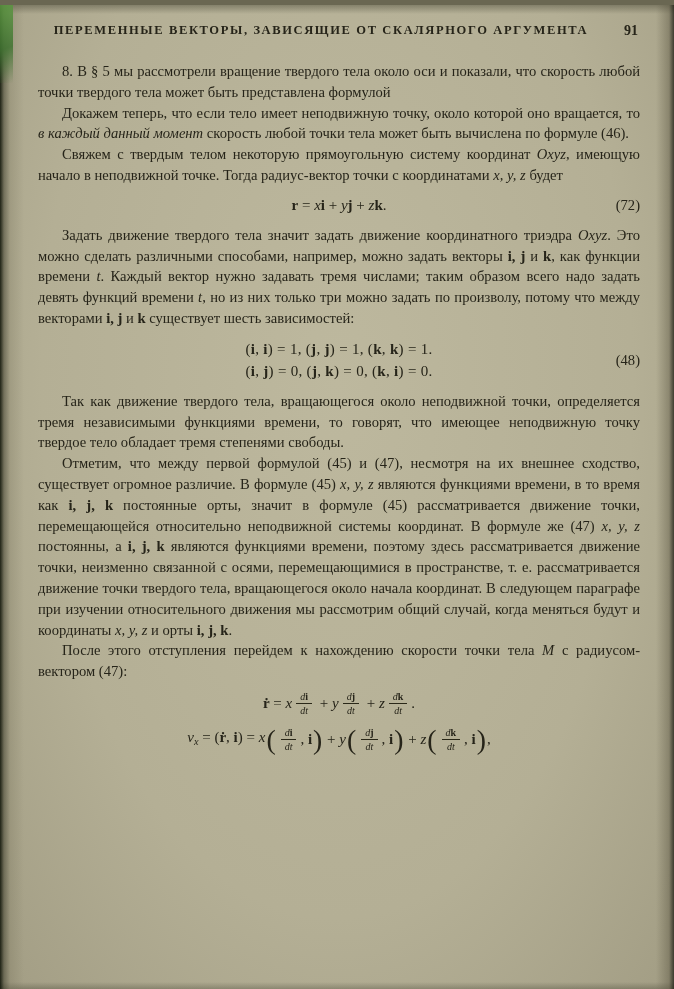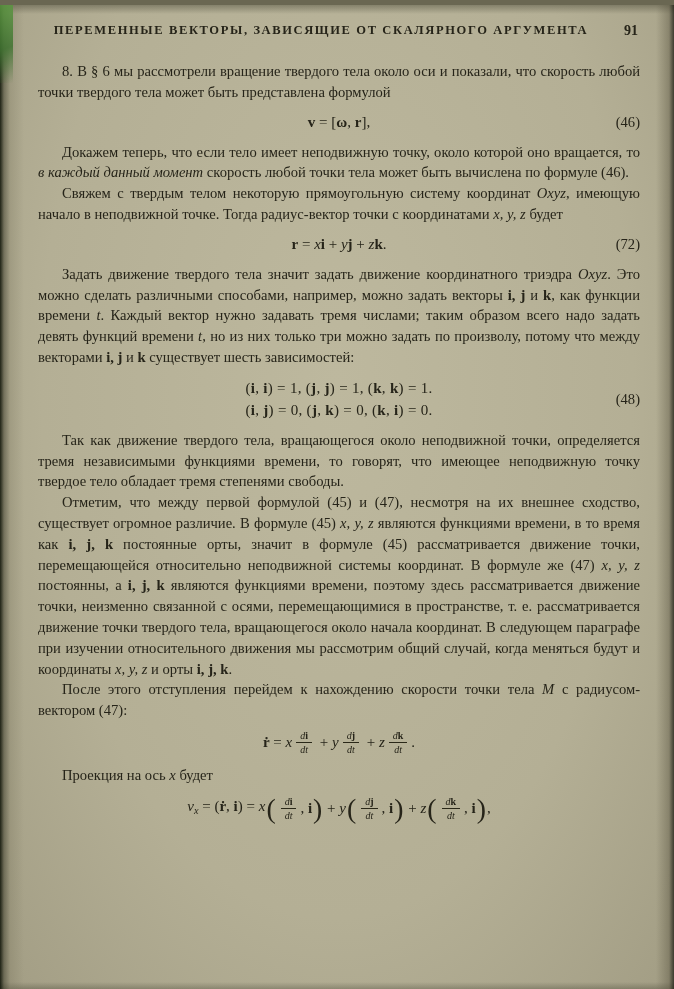--- a/index.html
+++ b/index.html
@@ -94,26 +94,22 @@
 
 <div class="scan">
   <div class="corner-green"></div>
   <div class="page-inner">
 
     <div class="header">
       <span class="header-title">ПЕРЕМЕННЫЕ ВЕКТОРЫ, ЗАВИСЯЩИЕ ОТ СКАЛЯРНОГО АРГУМЕНТА</span>
       <span class="page-num">91</span>
     </div>
 
-    <p class="para indent"><span>8. В § 6 мы рассмотрели вращение твердого тела около оси и показали, что скорость любой точки твердого тела может быть представлена формулой</span></p>
+    <p class="para indent"><span>8. В § 5 мы рассмотрели вращение твердого тела около оси и показали, что скорость любой точки твердого тела может быть представлена формулой</span></p>
 
-    <div class="eq">
-      <span><span class="v">v</span><span> = [</span><span class="v">ω</span><span>, </span><span class="v">r</span><span>],</span></span>
-      <span class="eq-num">(46)</span>
-    </div>
 
     <p class="para indent"><span>Докажем теперь, что если тело имеет неподвижную точку, около которой оно вращается, то </span><span class="it">в каждый данный момент</span><span> скорость любой точки тела может быть вычислена по формуле (46).</span></p>
     <p class="para indent"><span>Свяжем с твердым телом некоторую прямоугольную систему координат </span><span class="it">Oxyz</span><span>, имеющую начало в неподвижной точке. Тогда радиус-вектор точки с координатами </span><span class="it">x, y, z</span><span> будет</span></p>
 
     <div class="eq">
       <span><span class="v">r</span><span> = </span><span class="it">x</span><span class="v">i</span><span> + </span><span class="it">y</span><span class="v">j</span><span> + </span><span class="it">z</span><span class="v">k</span><span>.</span></span>
       <span class="eq-num">(72)</span>
     </div>
 
     <p class="para indent"><span>Задать движение твердого тела значит задать движение координатного триэдра </span><span class="it">Oxyz</span><span>. Это можно сделать различными способами, например, можно задать векторы </span><span class="v">i, j</span><span> и </span><span class="v">k</span><span>, как функции времени </span><span class="it">t</span><span>. Каждый вектор нужно задавать тремя числами; таким образом всего надо задать девять функций времени </span><span class="it">t</span><span>, но из них только три можно задать по произволу, потому что между векторами </span><span class="v">i, j</span><span> и </span><span class="v">k</span><span> существует шесть зависимостей:</span></p>
@@ -135,21 +131,20 @@
         <span><span class="v">ṙ</span><span> = </span><span class="it">x</span></span>
         <span class="frac"><span class="num"><span class="it">d</span><span class="v">i</span></span><span class="den"><span class="it">dt</span></span></span>
         <span><span> + </span><span class="it">y</span></span>
         <span class="frac"><span class="num"><span class="it">d</span><span class="v">j</span></span><span class="den"><span class="it">dt</span></span></span>
         <span><span> + </span><span class="it">z</span></span>
         <span class="frac"><span class="num"><span class="it">d</span><span class="v">k</span></span><span class="den"><span class="it">dt</span></span></span>
         <span><span>.</span></span>
       </span>
     </div>
 
-    <p class="para indent"><span>Проекция на ось </span><span class="it">x</span><span> будет</span></p>
 
     <div class="eq">
       <span class="eq-flex">
         <span><span class="it">v</span><span class="subit">x</span><span> = (</span><span class="v">ṙ</span><span>, </span><span class="v">i</span><span>) = </span><span class="it">x</span></span>
         <span class="bigp">(</span>
         <span class="frac"><span class="num"><span class="it">d</span><span class="v">i</span></span><span class="den"><span class="it">dt</span></span></span>
         <span><span>, </span><span class="v">i</span></span>
         <span class="bigp">)</span>
         <span><span> + </span><span class="it">y</span></span>
         <span class="bigp">(</span>

